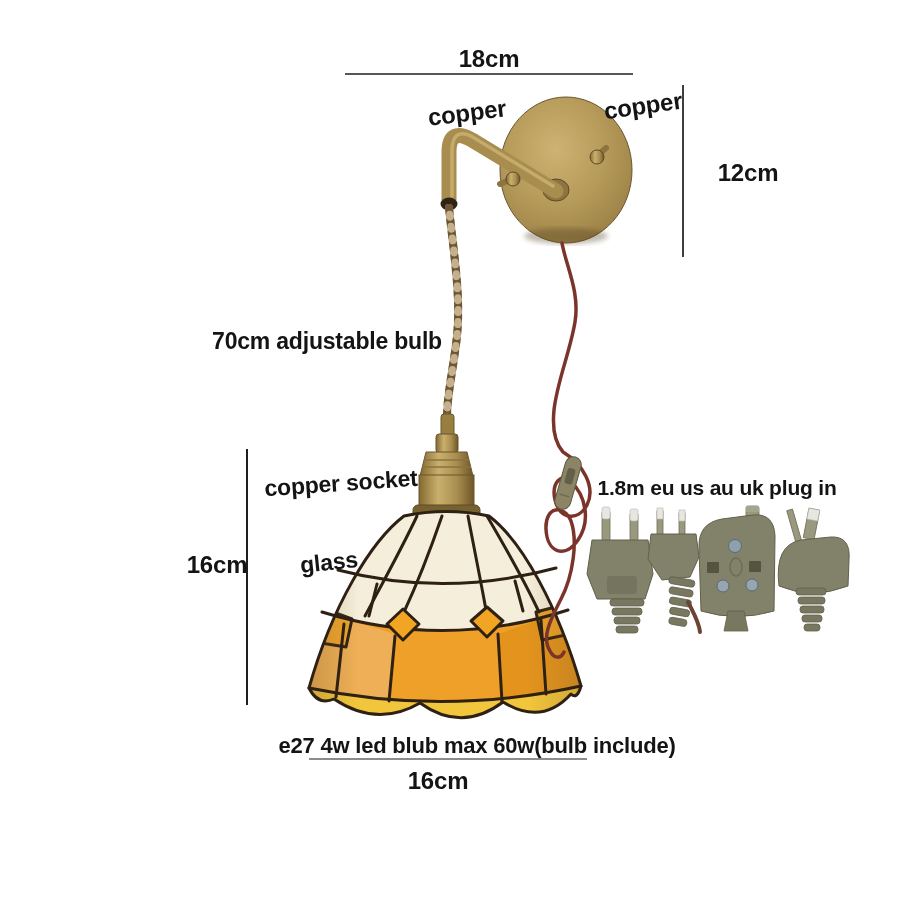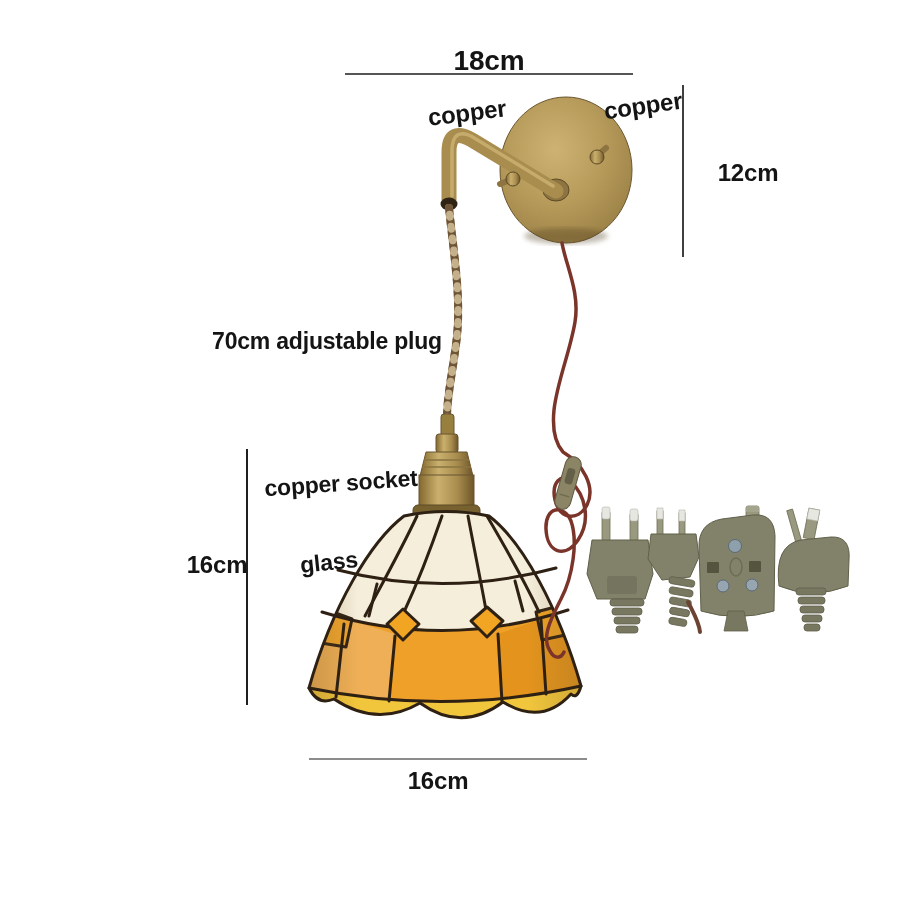--- a/index.html
+++ b/index.html
@@ -197,22 +197,24 @@
         <rect class="rib" x="804" y="624" width="16" height="7" rx="3"></rect>
       </g>
     </g>
   </svg>
 
   <div class="dim" style="left:345px;top:73px;width:288px;height:2px;background:#565656"></div>
   <div class="dim" style="left:682px;top:85px;width:2px;height:172px"></div>
   <div class="dim" style="left:246px;top:449px;width:2px;height:256px;background:#1f1f1f"></div>
   <div class="dim" style="left:309px;top:758px;width:278px;height:2px;background:var(--underline,#8c8c8c)"></div>
 
-  <div class="label" style="left:429px;top:46px;width:120px;font-size:28px">18cm</div>
+  <div class="label" style="left:429px;top:46px;width:120px;font-size:24px">18cm</div>
   <div class="label" style="left:407px;top:100px;width:120px;font-size:24px;transform:rotate(-7deg)">copper</div>
   <div class="label" style="left:583px;top:93px;width:120px;font-size:24px;transform:rotate(-8deg)">copper</div>
   <div class="label" style="left:688px;top:160px;width:120px;font-size:24px">12cm</div>
-  <div class="label" style="left:207px;top:329px;width:240px;font-size:23px">70cm adjustable plug</div>
+  <div class="label" style="left:207px;top:329px;width:240px;font-size:23px">70cm adjustable bulb</div>
   <div class="label" style="left:241px;top:471px;width:200px;font-size:23px;transform:rotate(-4deg)">copper socket</div>
   <div class="label" style="left:157px;top:552px;width:120px;font-size:24px">16cm</div>
   <div class="label" style="left:269px;top:550px;width:120px;font-size:23px;transform:rotate(-6deg)">glass</div>
+  <div class="label" style="left:587px;top:477px;width:260px;font-size:21px">1.8m eu us au uk plug in</div>
+  <div class="label" style="left:277px;top:734px;width:400px;font-size:22px">e27 4w led blub max 60w(bulb include)</div>
   <div class="label" style="left:378px;top:768px;width:120px;font-size:24px">16cm</div>
 </div>
 
 </body></html>

